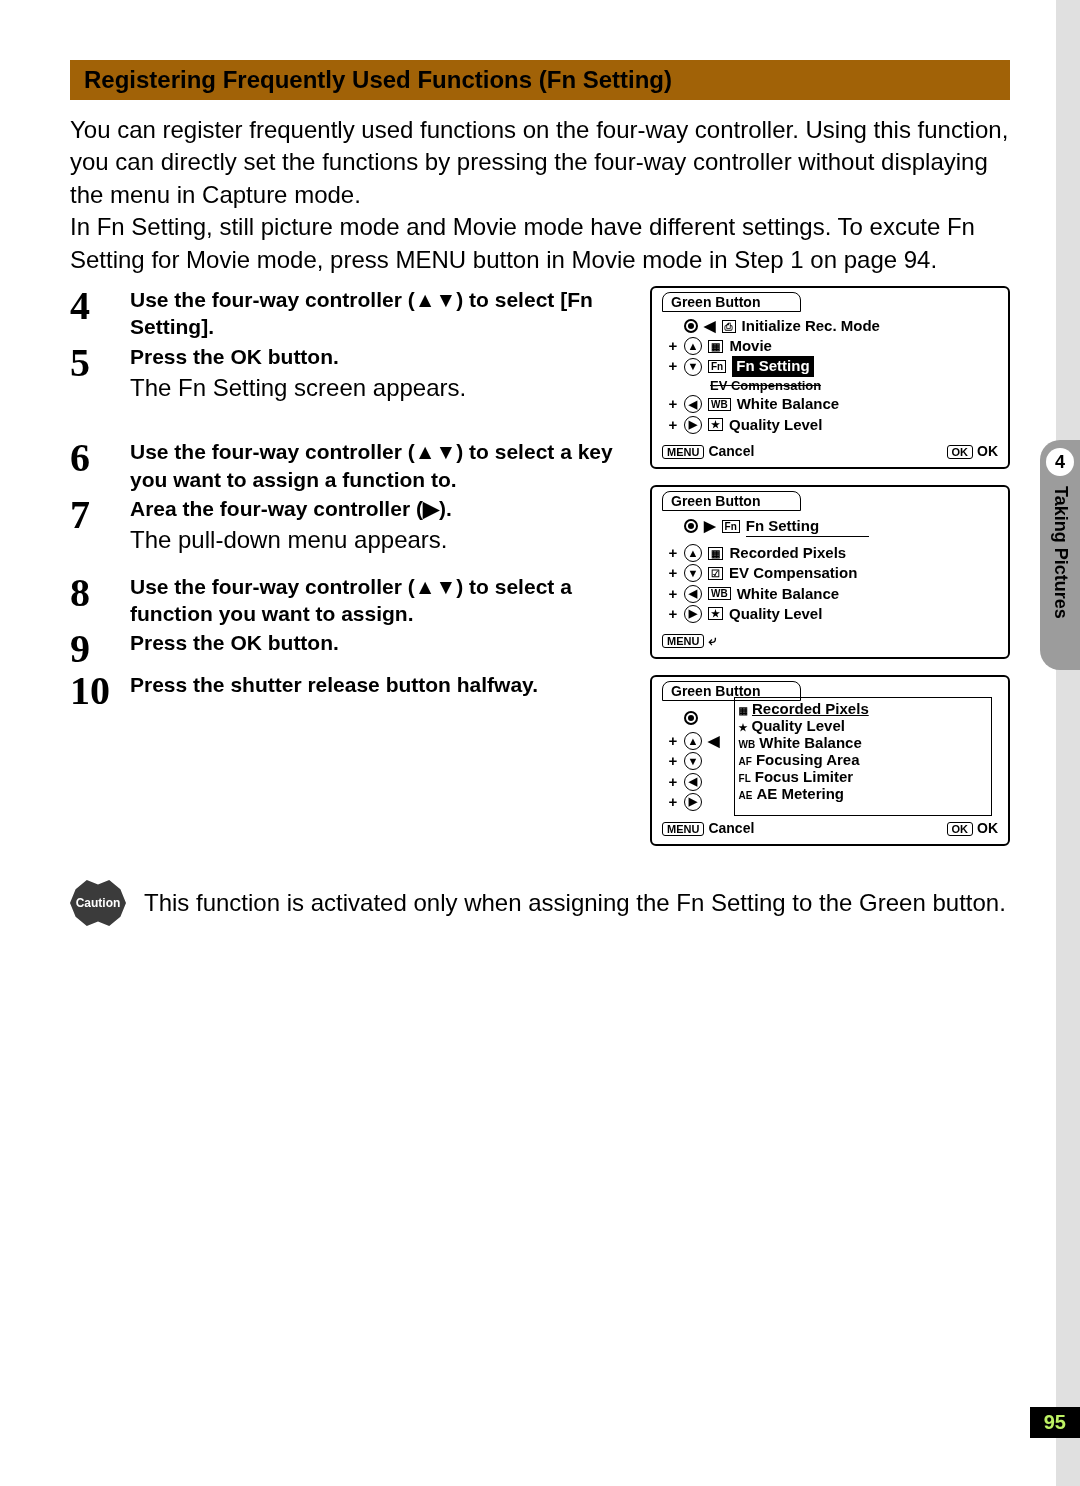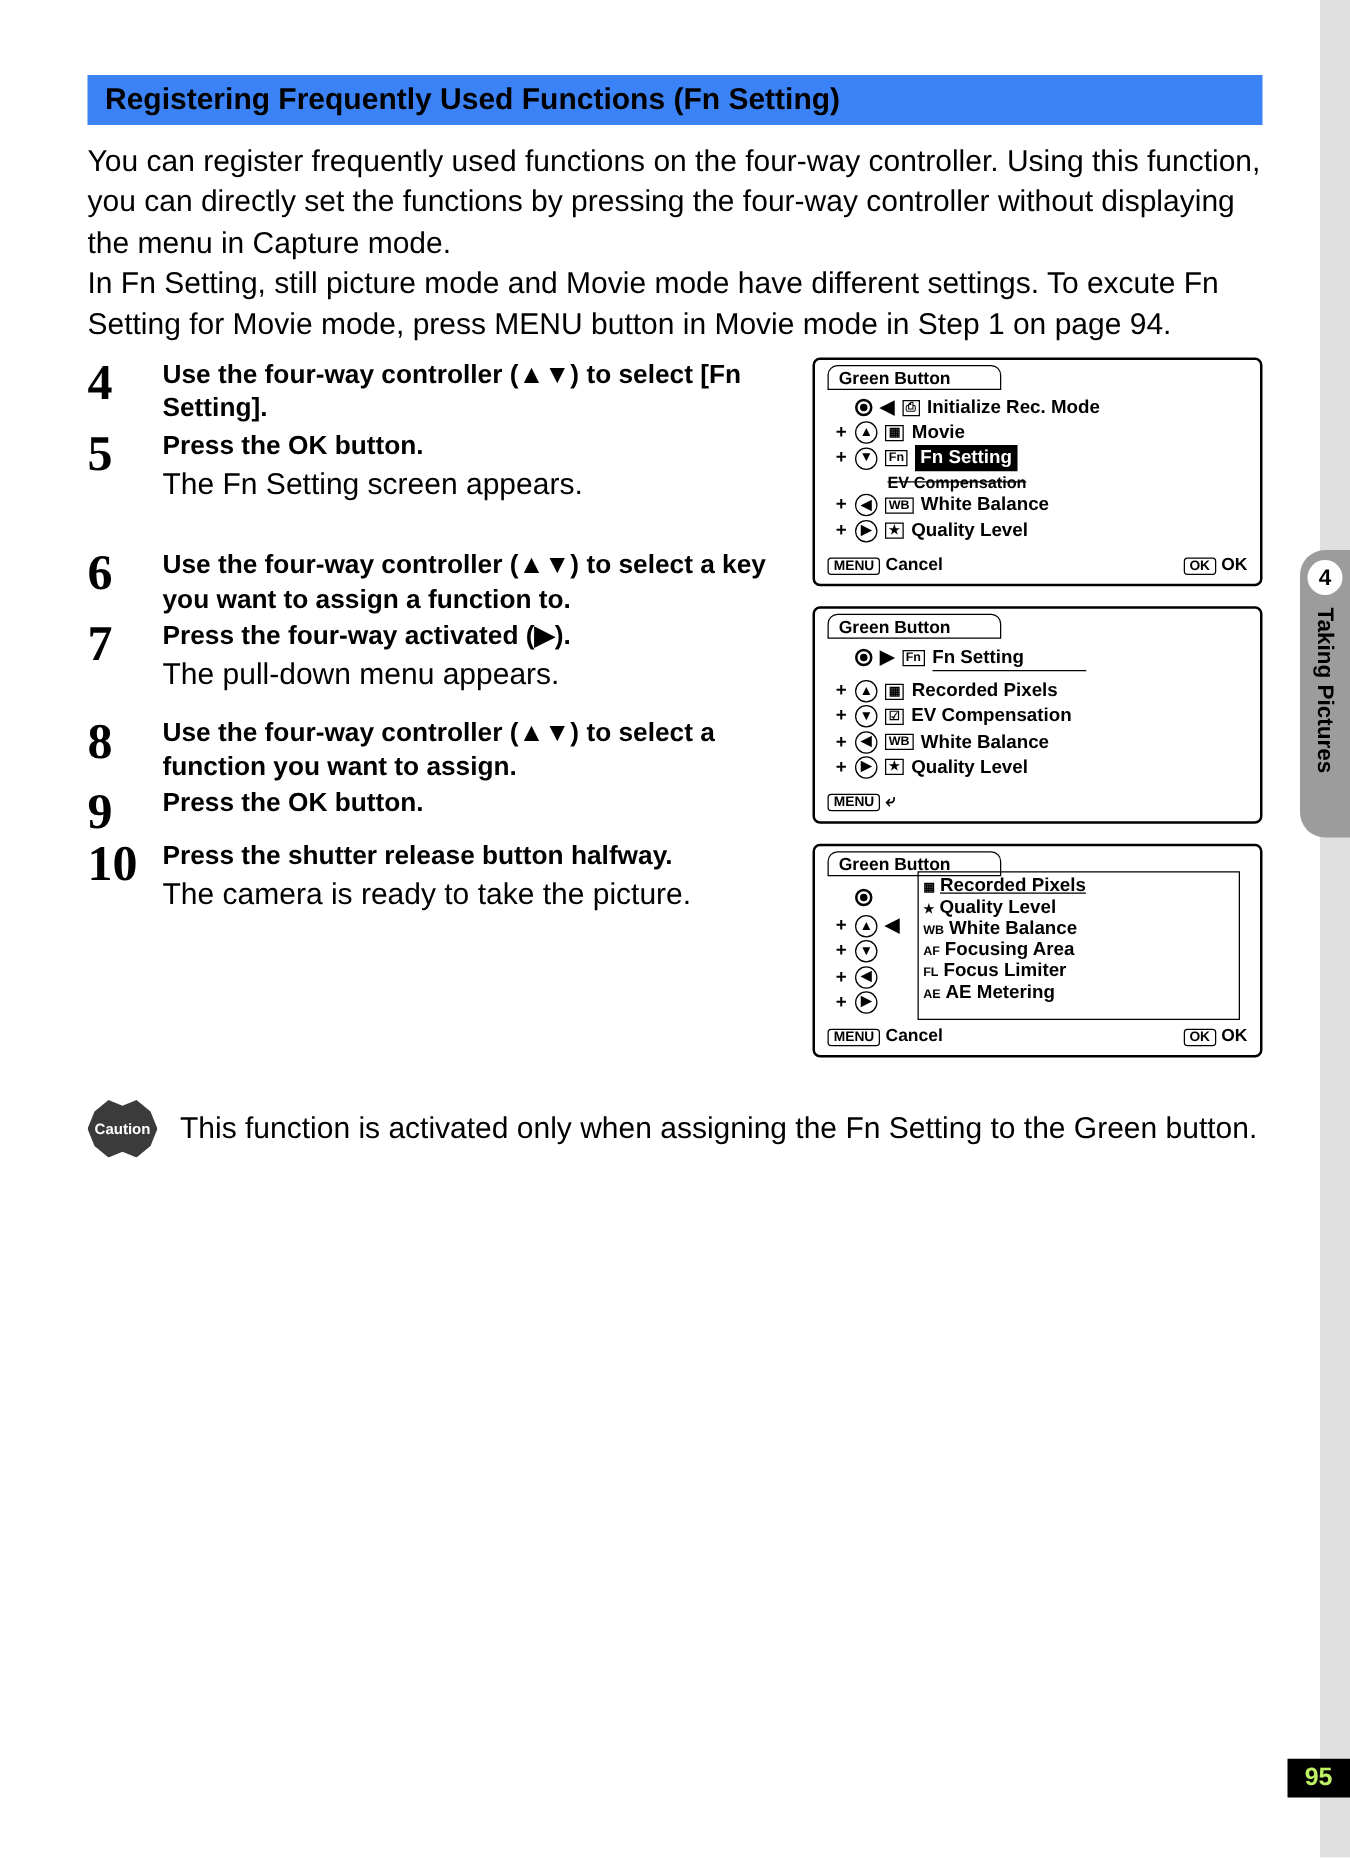--- a/index.html
+++ b/index.html
@@ -11,21 +11,21 @@
     position: relative;
     color: #000;
   }
   .page {
     padding: 60px 70px 60px 70px;
     width: 100%;
     height: 100%;
     position: relative;
   }
   .section-bar {
-    background: #3b82f6;
+    background: #a16207;
     color: #000;
     font-weight: bold;
     font-size: 24px;
     padding: 6px 14px;
     margin-bottom: 14px;
   }
   .intro {
     font-size: 24px;
     line-height: 1.35;
     margin-bottom: 10px;
@@ -208,21 +208,21 @@
       <div class="step">
         <div class="step-num">6</div>
         <div class="step-body">
             <div class="step-head">Use the four-way controller (▲▼) to select a key you want to assign a function to.</div>
           </div>
       </div>
 
       <div class="step">
         <div class="step-num">7</div>
         <div class="step-body">
-          <div class="step-head">Press the four-way activated (▶).</div>
+          <div class="step-head">Area the four-way controller (▶).</div>
           <div class="step-desc">The pull-down menu appears.</div>
         </div>
       </div>
 
       <div class="step">
         <div class="step-num">8</div>
         <div class="step-body">
             <div class="step-head">Use the four-way controller (▲▼) to select a function you want to assign.</div>
           </div>
       </div>
@@ -231,21 +231,20 @@
         <div class="step-num">9</div>
         <div class="step-body">
             <div class="step-head">Press the OK button.</div>
           </div>
       </div>
 
       <div class="step">
         <div class="step-num">10</div>
         <div class="step-body">
           <div class="step-head">Press the shutter release button halfway.</div>
-          <div class="step-desc">The camera is ready to take the picture.</div>
         </div>
       </div>
     </div>
 
     <div class="figs-col">
 
       <div class="fig">
         <div class="fig-tab">Green Button</div>
         <div class="fig-list">
           <div class="fig-row">

